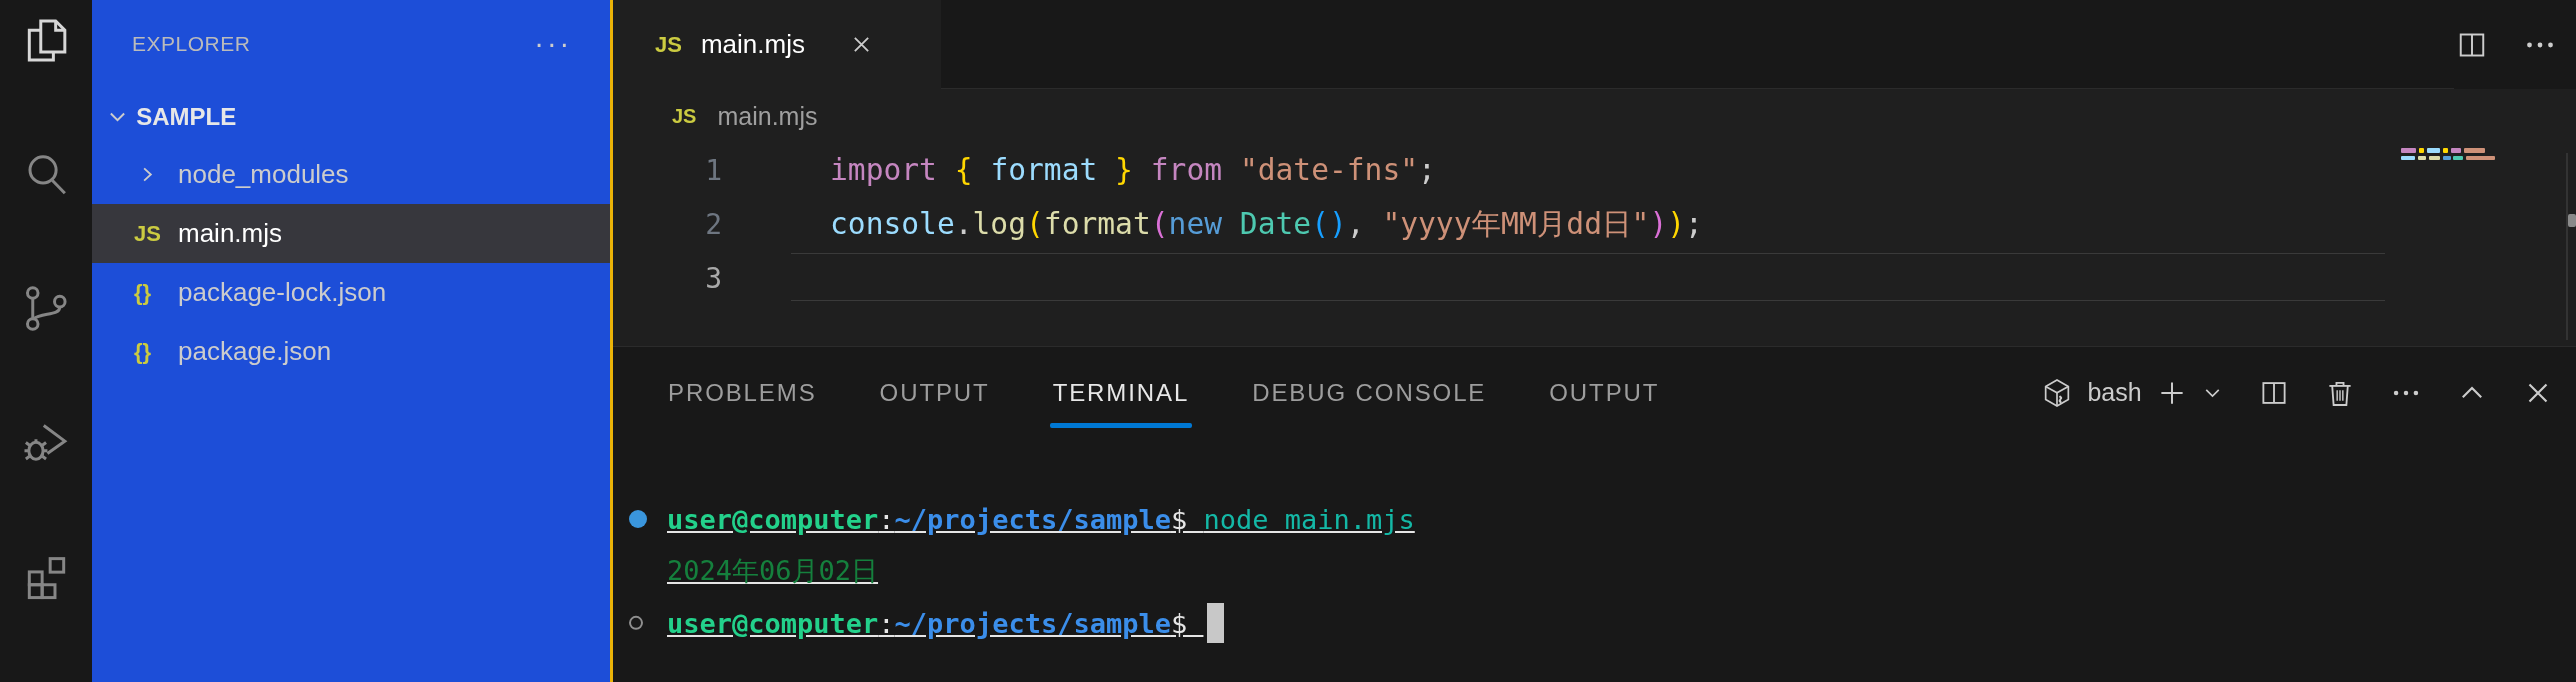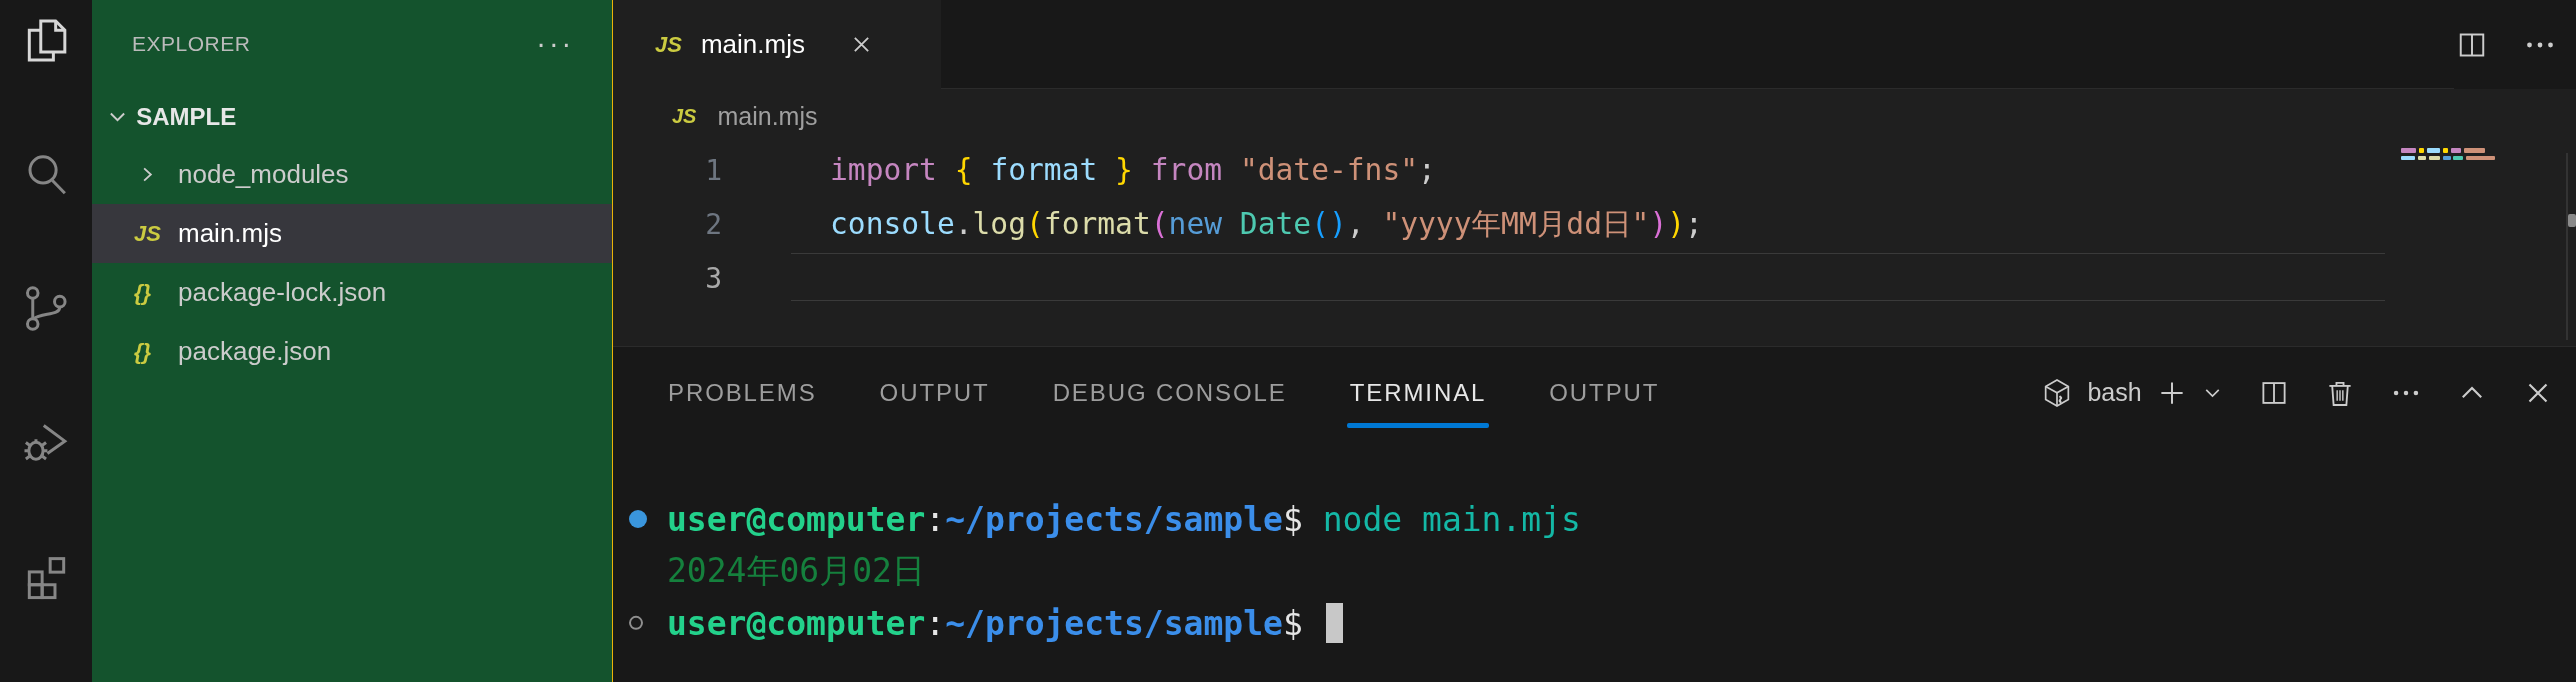--- a/index.html
+++ b/index.html
@@ -9,36 +9,36 @@
 
   
   .activity-bar { width:92px; background:#181818; display:flex; flex-direction:column;
     align-items:center; flex-shrink:0; padding-top:13.3px; }
   .ab-item { width:92px; height:134px; display:flex; align-items:flex-start;
     justify-content:center; color:#868686; cursor:pointer; }
   .ab-item svg { width:55px; height:55px; }
   .ab-item.active { color:#d7d7d7; }
 
   
-  .sidebar { width:521px; background:#14532d; border-right:1px solid #eab308;
+  .sidebar { width:521px; background:#1d4ed8; border-right:3px solid #eab308;
     flex-shrink:0; position:relative; }
   .sidebar-header { height:88px; display:flex; align-items:center; padding:0 38px 0 40px; }
   .sidebar-title { font-size:21px; letter-spacing:0.5px; color:#bbbbbb; flex:1; }
   .sidebar-more { color:#cccccc; font-size:29px; letter-spacing:2.9px; line-height:9.5px; cursor:pointer; }
   .section-header { height:57px; display:flex; align-items:center; padding-left:11.4px;
     font-weight:bold; font-size:24px; color:#e7e7e7; cursor:pointer; }
   .section-header .chev { width:29px; height:29px; margin-right:3.8px; color:#cccccc; }
   .file-list { }
   .file-row { height:59px; display:flex; align-items:center; padding-left:42px;
     font-size:26px; color:#cccccc; cursor:pointer; white-space:nowrap; }
   .file-row.selected { background:#37373d; color:#ffffff; }
   .file-icon { width:44px; display:flex; align-items:center; justify-content:flex-start;
     flex-shrink:0; }
   .file-icon svg { width:27px; height:27px; color:#cccccc; }
-  .badge { font-weight:bold; font-size:22px; color:var(--js-yellow);font-style:italic; }
+  .badge { font-weight:bold; font-size:22px; color:var(--js-yellow); }
 
   
   .main { flex:1; display:flex; flex-direction:column; min-width:0; }
 
   .editor-area { height:346px; background:#1f1f1f; position:relative; }
   .tab-bar { height:89px; background:#181818; display:flex; border-bottom:1px solid #2b2b2b; }
   .tab { width:328px; height:89px; background:#1f1f1f; display:flex; align-items:center;
     padding:0 25px 0 42px; cursor:pointer; }
   .tab-label { font-size:26px; color:#ffffff; margin-left:19px; }
   .tab-close { margin-left:42px; color:#cccccc; width:29px; height:29px; cursor:pointer; }
@@ -79,22 +79,22 @@
     bottom:10.5px; height:4.8px; background:var(--accent); border-radius:1.9px; }
   .panel-actions { position:absolute; right:0; top:0; height:91px; display:flex;
     align-items:center; padding-right:21px; }
   .panel-actions svg { width:34px; height:34px; color:#cccccc; cursor:pointer; }
   .shell-group { display:flex; align-items:center; margin-right:13px; cursor:pointer; }
   .shell-icon { width:44px; height:48px; margin-right:13.3px; }
   .shell-label { font-size:25px; color:#cccccc; }
   .pa-gap { margin-left:32px; display:flex; align-items:center; }
   .pa-gap.tight { margin-left:11.4px; }
 
-  .terminal { flex:1; font-family:"DejaVu Sans Mono", monospace; font-size:33px;
-    color:#e5e5e5; padding-top:55px; position:relative; }
+  .terminal { flex:1; font-family:"DejaVu Sans Mono", monospace; font-size:27px;
+    color:#e5e5e5; padding-top:55px; position:relative;text-decoration:underline; }
   .term-line { height:52px; display:flex; align-items:center; padding-left:54px;
     position:relative; white-space:pre; }
   .term-decoration { position:absolute; left:16px; top:50%; transform:translateY(-50%);
     width:18px; height:18px; border-radius:50%; }
   .term-decoration.success { background:var(--decoration-blue); }
   .term-decoration.prompt { background:transparent; border:2.9px solid #8f8f8f; width:14.3px; height:14.3px; }
   .term-cursor { display:inline-block; width:17px; height:40px; background:#c8c8c8;
     vertical-align:middle; margin-left:3.8px; }
   .b { font-weight:bold; }
 </style>
@@ -236,22 +236,22 @@
         </div>
       <div class="overview-ruler"></div>
       <div class="overview-thumb"></div>
     </div>
 
     <div class="panel">
       <div class="panel-header">
         <div id="panel-tabs" style="display:flex;">
             <div class="panel-tab">PROBLEMS</div>
             <div class="panel-tab">OUTPUT</div>
+            <div class="panel-tab active">TERMINAL</div>
             <div class="panel-tab">DEBUG CONSOLE</div>
-            <div class="panel-tab active">TERMINAL</div>
             <div class="panel-tab">OUTPUT</div>
           </div>
         <div class="panel-actions">
           <div class="shell-group">
             <svg class="shell-icon" viewBox="0 0 24 24" fill="none" stroke="currentColor" stroke-width="1.2">
               <path d="M12 2.8 20 7.4V16.6L12 21.2 4 16.6V7.4Z"></path>
               <path d="M4 7.4 12 11.8 20 7.4"></path>
                 <path d="M12 11.8V21.2"></path>
               <path d="M13.6 14.8c.8-.3 1.6 0 1.6.8 0 .9-1.6 1-1.6 1.9 0 .8.8 1 1.6.7" stroke-width="1"></path>
               <path d="M14.4 13.9v5.4" stroke-width="0.9"></path>

